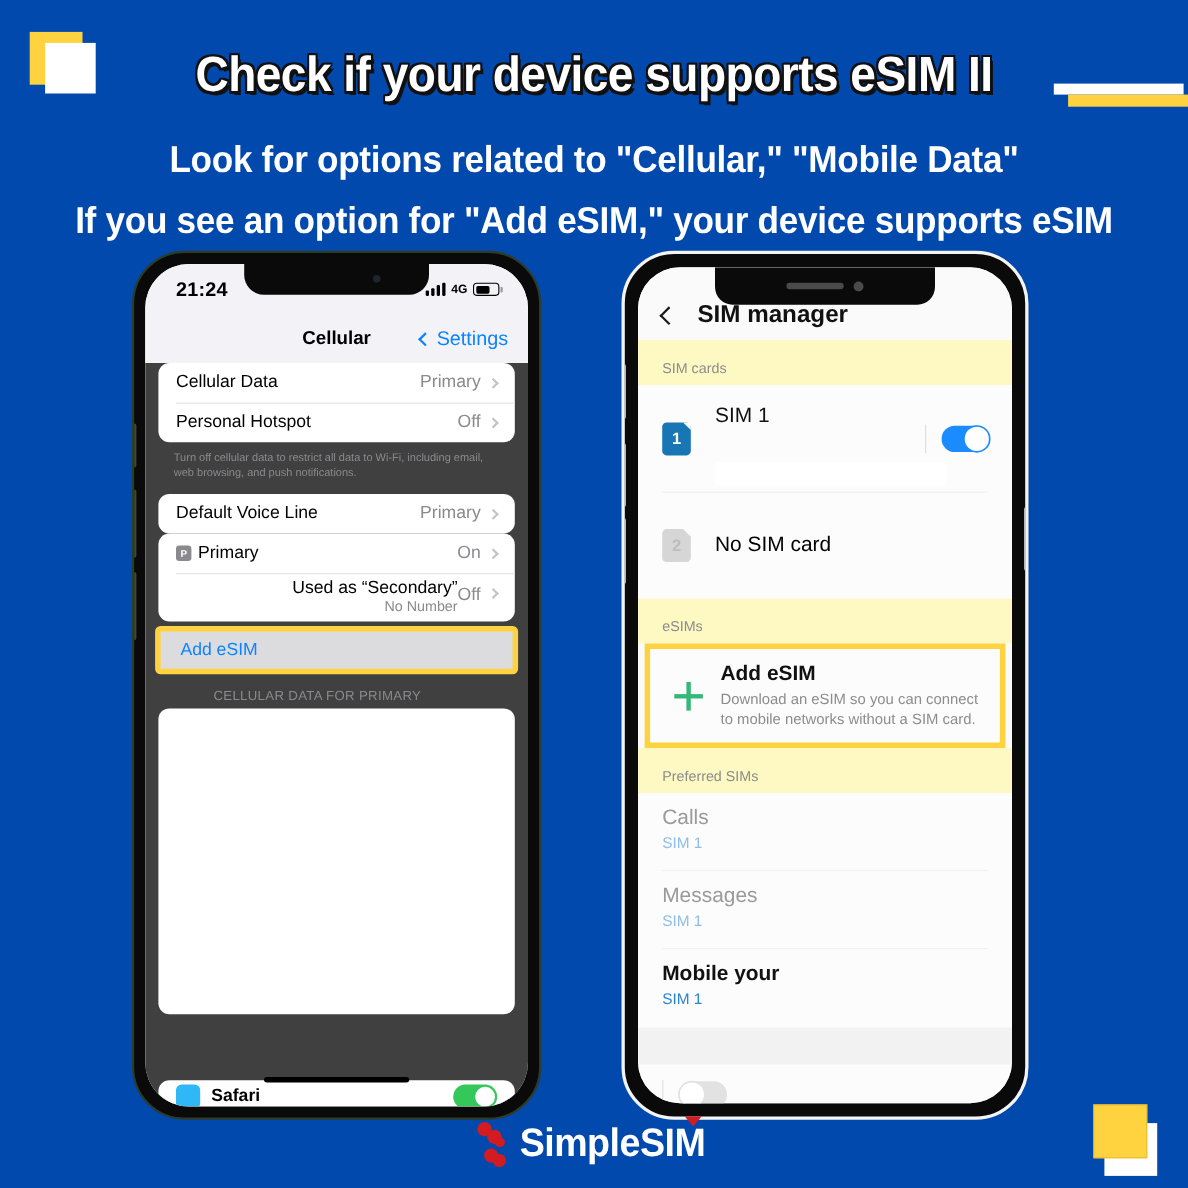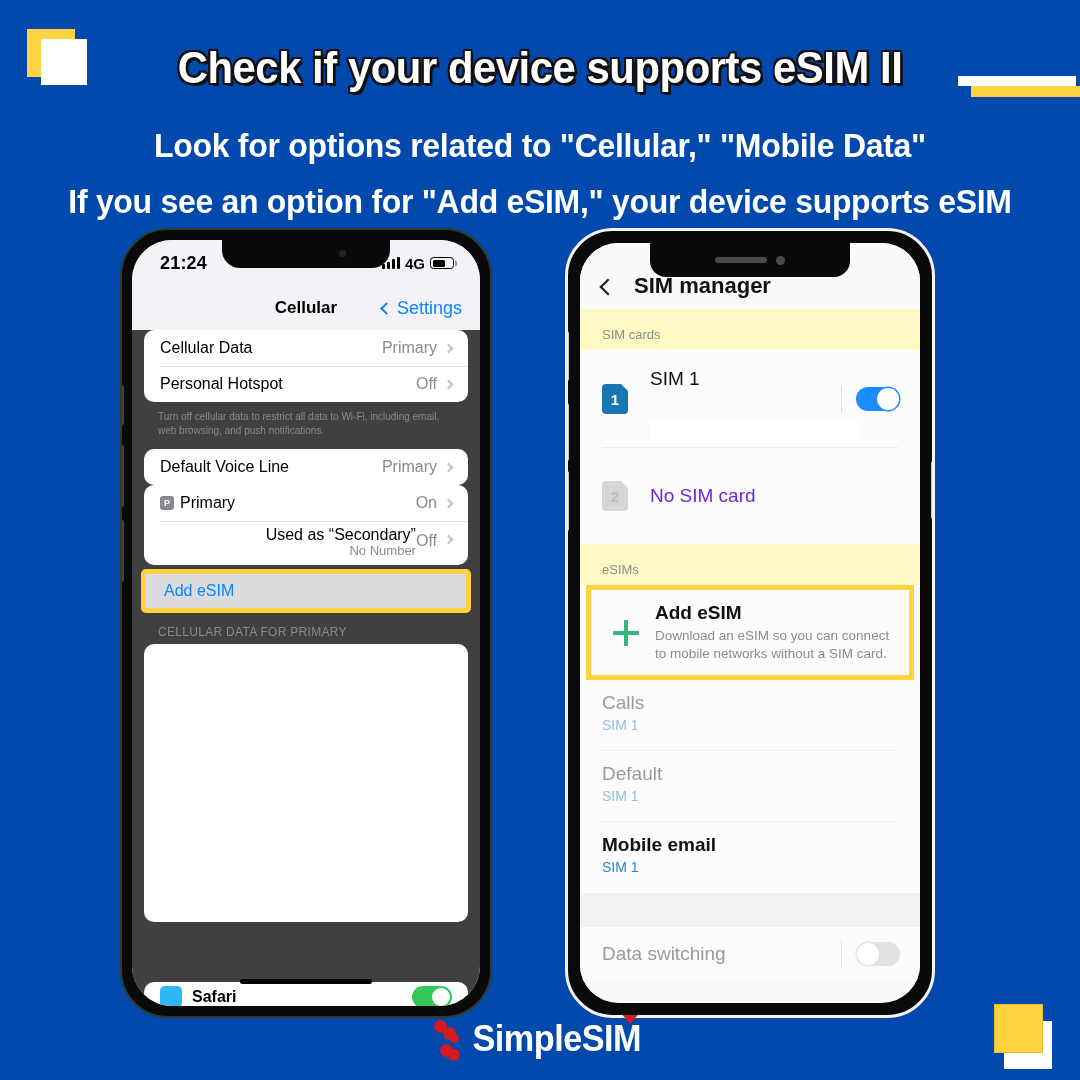--- a/index.html
+++ b/index.html
@@ -89,21 +89,21 @@
     display:flex; align-items:center; justify-content:space-between;
     padding:0 26px 0 28px;
     background:#F2F2F7;
   }
   .ios-time { font-size:18px; font-weight:bold; color:#000; letter-spacing:0.2px; }
   .ios-right { display:flex; align-items:center; gap:5px; }
   .sig { display:flex; align-items:flex-end; gap:2px; height:12px; }
   .sig i { width:3px; background:#000; border-radius:1px; display:block; }
   .sig i:nth-child(1){height:5px}.sig i:nth-child(2){height:7px}
   .sig i:nth-child(3){height:10px}.sig i:nth-child(4){height:12px}
-  .net { font-size:15px; font-weight:600; color:#000; }
+  .net { font-size:11px; font-weight:600; color:#000; }
   .batt { width:24px; height:12px; border:1.6px solid #000; border-radius:3.5px; position:relative; }
   .batt::after { content:""; position:absolute; right:-4px; top:3px; width:2px; height:5px; background:#9a9a9a; border-radius:0 1px 1px 0; }
   .batt i { position:absolute; left:1.5px; top:1.5px; bottom:1.5px; width:58%; background:#000; border-radius:1.5px; display:block; }
 
   .notch {
     position:absolute; top:0; left:50%; transform:translateX(-50%);
     width:168px; height:28px; background:#0a0a0a;
     border-radius:0 0 18px 18px; z-index:5;
   }
   .notch .cam { position:absolute; right:44px; top:10px; width:7px; height:7px; border-radius:50%; background:#1e2430; }
@@ -120,21 +120,21 @@
   
   .ios-body { background:#404040; height:calc(100% - 90px); overflow:hidden; position:relative; }
   .card { background:#FFFFFF; margin:0 12px; border-radius:10px; overflow:hidden; }
   .row { display:flex; align-items:center; padding:0 16px; height:36px; position:relative; }
   .row + .row::before { content:""; position:absolute; left:16px; right:0; top:0; height:1px; background:#e3e3e6; }
   .row .lbl { font-size:16px; color:#000; flex:1; }
   .row .val { font-size:16px; color:#8A8A8E; margin-right:8px; }
   .chev-r { width:7px; height:7px; border-right:2px solid #C4C4C6; border-top:2px solid #C4C4C6; transform:rotate(45deg); }
   .note { font-size:10px; color:#8A8A8E; padding:8px 26px 0 26px; line-height:1.35; }
   .grp-hdr { font-size:12px; color:#8A8A8E; padding:16px 26px 5px 26px; }
-  .grp-hdr.caps { font-size:12px; letter-spacing:0.3px; padding-top:12px;}
+  .grp-hdr.caps { font-size:12px; letter-spacing:0.3px; padding-top:12px;margin-left:36px;}
   .sim-badge {
     width:14px;height:14px;border-radius:3px;background:#8A8A8E;color:#fff;
     font-size:9px;font-weight:bold;display:inline-flex;align-items:center;justify-content:center;
     margin-right:6px; flex:none;
   }
   .row.tall { height:44px; align-items:flex-start; padding-top:5px; }
   .row.tall .stack { flex:1;text-align:right; }
   .row.tall .sub { font-size:13px; color:#8A8A8E; margin-top:-1px; }
   .row.tall .val { margin-top:6px; }
   .row.tall .chev-r { margin-top:10px; }
@@ -165,21 +165,21 @@
 
   .and-sec { font-size:13px; color:#8c8c8c; padding:18px 0 8px 22px; background:#fef9c3; }
   .and-white { background:#FCFCFC; }
   .and-row { display:flex; align-items:center; padding:0 20px 0 22px; height:70px; position:relative; background:#FCFCFC; }
   .and-row .divider { position:absolute; left:22px; right:22px; bottom:0; height:1px; background:#ececec; }
   .sim-chip { width:26px;height:30px;border-radius:4px;background:#1876B4;color:#fff;font-size:15px;font-weight:bold;display:flex;align-items:center;justify-content:center; flex:none; position:relative; }
   .sim-chip::before{content:"";position:absolute;right:0;top:0;border-top:7px solid #FCFCFC;border-left:7px solid transparent;}
   .sim-chip.off { background:#D6D6D6; color:#BDBDBD; }
   .sim-chip.off::before{border-top-color:#FCFCFC;}
   .and-row .nm { font-size:19px; color:#111; margin-left:22px; flex:1; }
-  .and-row .nm.dim { color:#6d28d9; }
+  .and-row .nm.dim { color:#000000; }
   .and-tog { width:44px;height:24px;border-radius:12px;background:#1A8CFF;position:relative; }
   .and-tog::after{content:"";position:absolute;right:1px;top:1px;width:22px;height:22px;border-radius:50%;background:#fff;box-shadow:0 0 0 1.5px #1A8CFF;}
   .and-tog.off{background:#E2E2E2;}
   .and-tog.off::after{left:1px;right:auto;box-shadow:0 0 0 1.5px #E2E2E2;}
   .tog-sep { width:1px; height:26px; background:#ddd; margin-right:14px; }
   .redact { position:absolute; left:70px; bottom:6px; width:210px; height:22px; background:#fff; }
 
   .esim-hl-and { margin:0 6px; border:5px solid #FFD23F; background:#FCFCFC; display:flex; align-items:center; padding:12px 16px; }
   .plus { width:26px; height:26px; position:relative; flex:none; margin:0 16px 0 6px; }
   .plus::before,.plus::after{content:"";position:absolute;background:#34B87A;}
@@ -356,40 +356,40 @@
     <div class="and-sec">eSIMs</div>
 
     <div class="esim-hl-and">
       <span class="plus"></span>
       <span>
         <span class="ttl" style="display:block">Add eSIM</span>
         <span class="desc" style="display:block">Download an eSIM so you can connect to mobile networks without a SIM card.</span>
       </span>
     </div>
 
+    <div class="and-sec">Preferred SIMs</div>
 
     <div class="pref-row">
       <div class="t">Calls</div>
       <div class="s">SIM 1</div>
       <span class="divider"></span>
     </div>
     <div class="pref-row">
-      <div class="t">Default</div>
+      <div class="t">Messages</div>
       <div class="s">SIM 1</div>
       <span class="divider"></span>
     </div>
     <div class="pref-row">
-      <div class="t dark">Mobile email</div>
+      <div class="t dark">Mobile your</div>
       <div class="s dark">SIM 1</div>
     </div>
 
     <div class="gap-band"></div>
 
     <div class="ds-row">
-      <span class="t">Data switching</span>
       <span class="tog-sep"></span>
       <span class="and-tog off"></span>
     </div>
   </div>
 </div>
 
 <div class="logo">
   <span class="logo-mark">
     <i class="lm lm1"></i>
       <i class="lm lm2"></i>

